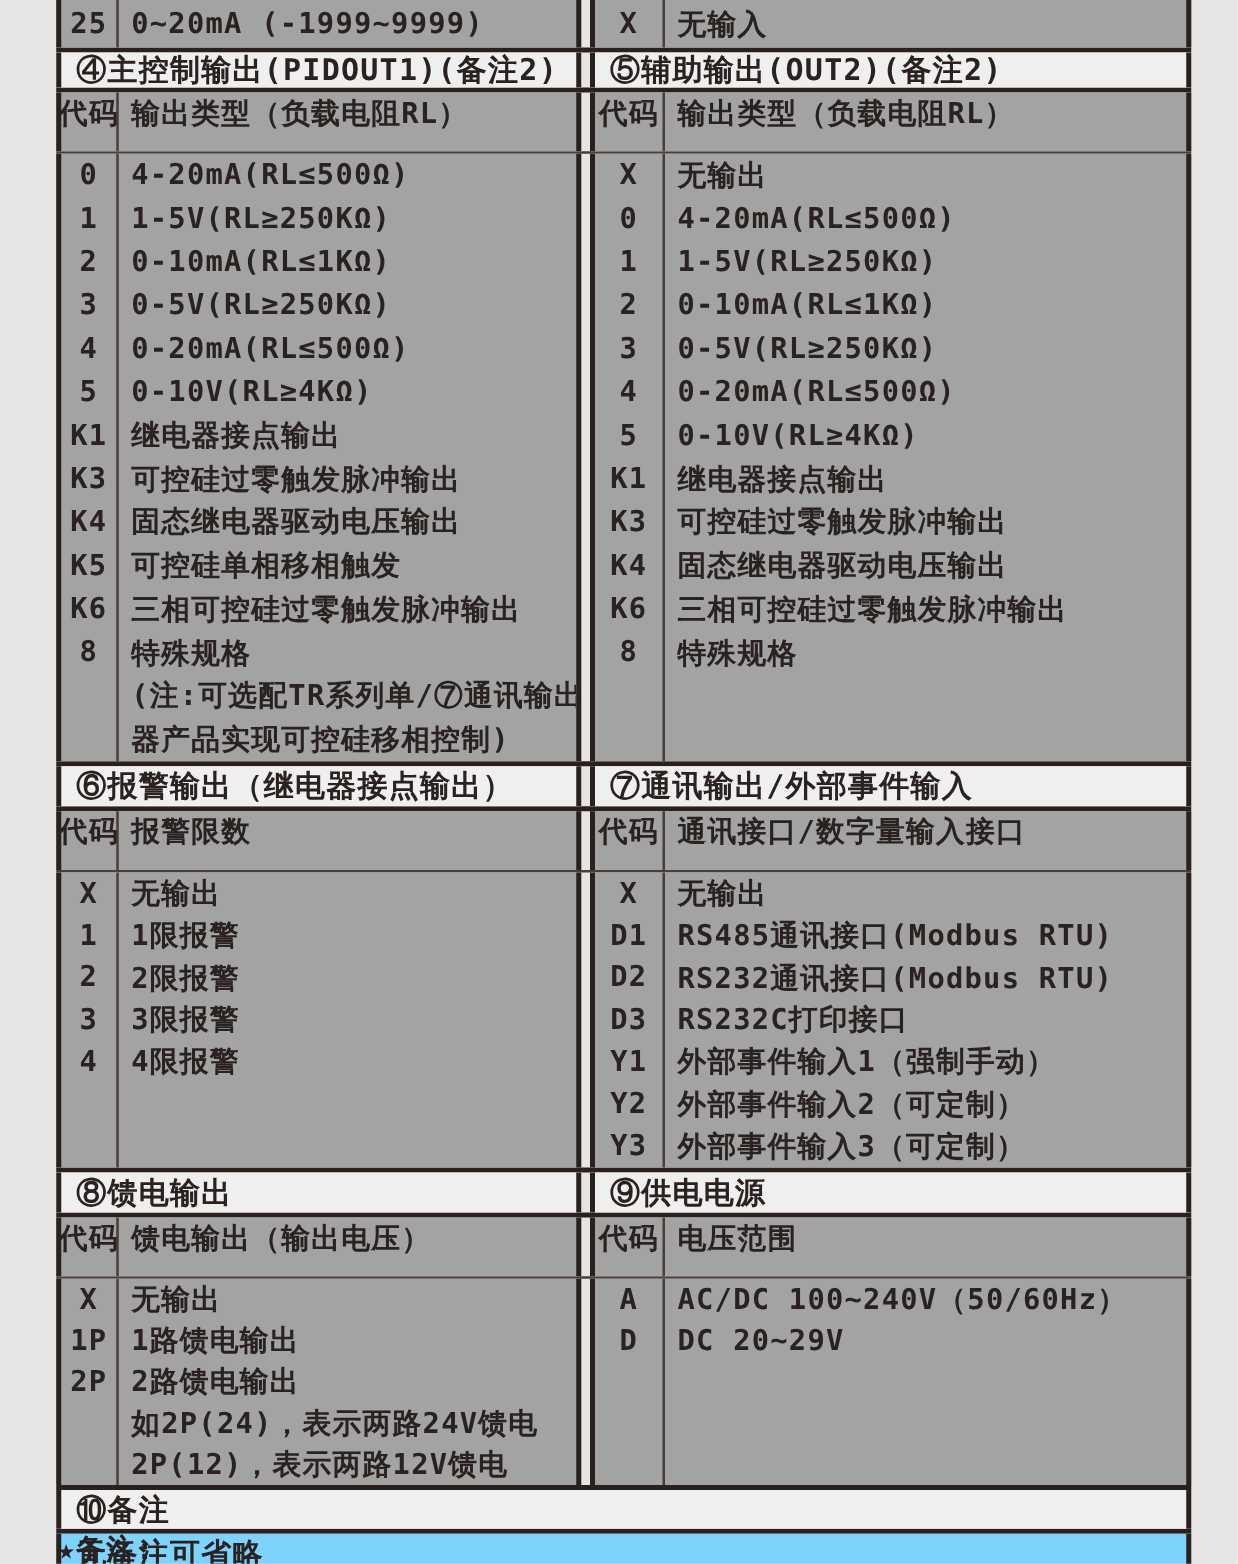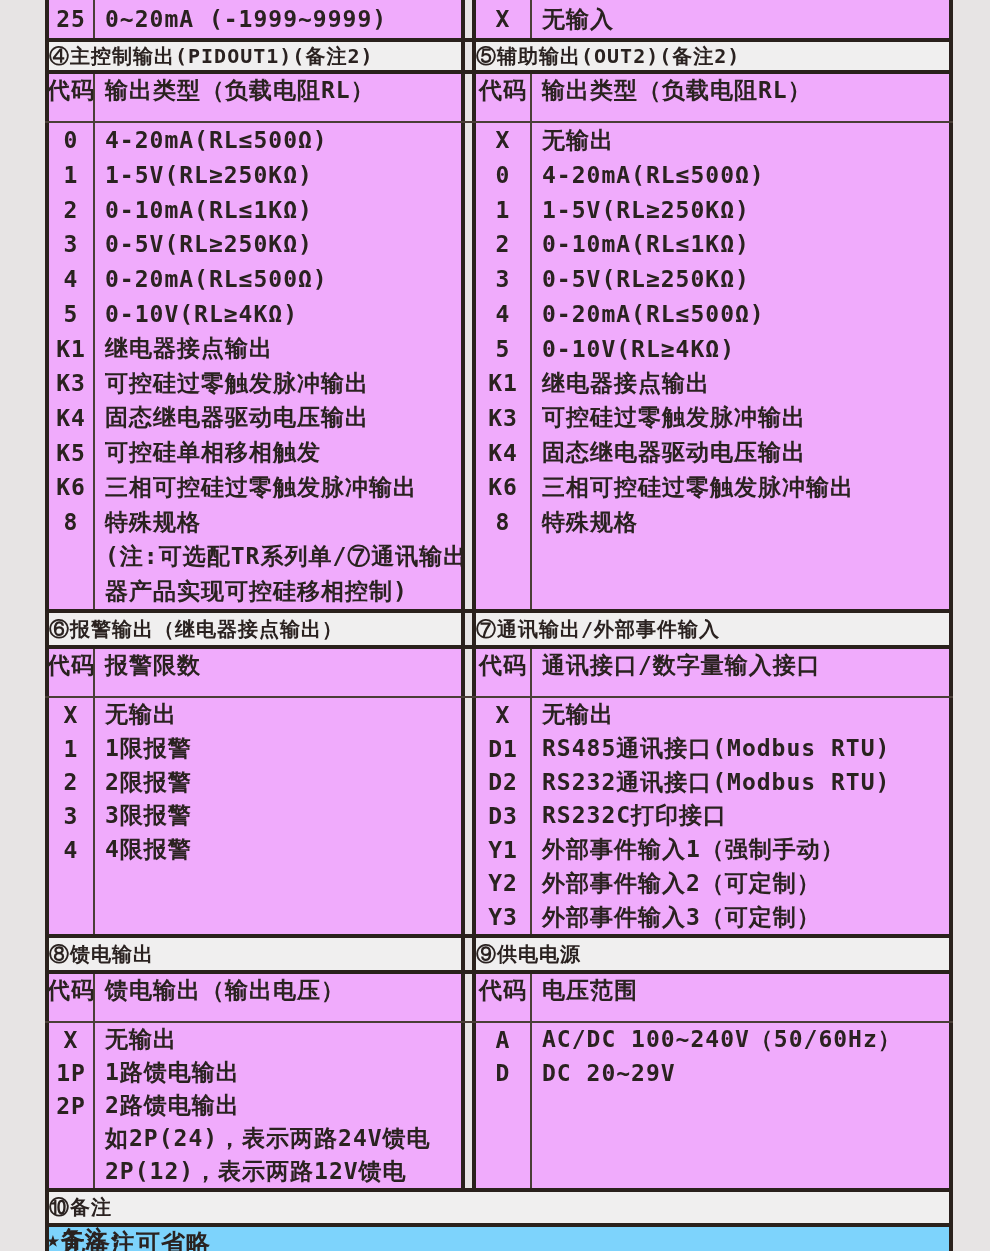--- a/index.html
+++ b/index.html
@@ -8,43 +8,43 @@
     width:990px;height:1251px;
     background:#e7e4e4;
     font-family:"DejaVu Sans Mono","Liberation Mono",monospace;
     color:#2a2220;
     overflow:hidden;
     font-weight:bold;
   }
   .tbl{position:absolute;left:45px;top:0;width:908px;}
   .band{display:flex;box-sizing:border-box;}
   .band > *{box-sizing:border-box;}
-  .half{background:#f0abfc;}
+  .half{background:#a3a3a3;}
   .half.l{width:420px;border-left:4px solid #2a211c;border-right:4px solid #2a211c;}
   .half.r{width:481px;border-left:4px solid #2a211c;border-right:4px solid #2a211c;}
   .gap{width:7px;}
   .full{width:908px;border-left:4px solid #2a211c;border-right:4px solid #2a211c;background:#7dd3fc;}
   .thickb{border-bottom:4px solid #2a211c;}
   .thinb{border-bottom:2px solid #4a3e37;}
 
   .h-top{height:42px;}
   .h-t45{height:32px;}
   .h-ch{height:49px;}
   .h-b45{height:490px;}
   .h-t{height:36px;}
   .h-b67{height:240px;}
   .h-b89{height:169px;}
   .h-t10{height:35px;justify-content:flex-end;}
   .h-r10{height:36px;}
 
   .title{
     display:flex;align-items:center;
     background:#f0efef;
-    font-size:20px;letter-spacing:1px;
-    padding-left:0;
+    font-size:24px;letter-spacing:1px;
+    padding-left:12px;
     white-space:nowrap;overflow:hidden;
   }
   .cells{display:flex;height:100%;}
   .code-col{
     width:44px;flex:none;
     border-right:2px solid #4a3e37;
     display:flex;flex-direction:column;align-items:center;
     height:100%;
   }
   .half.r .code-col{width:54px;}

